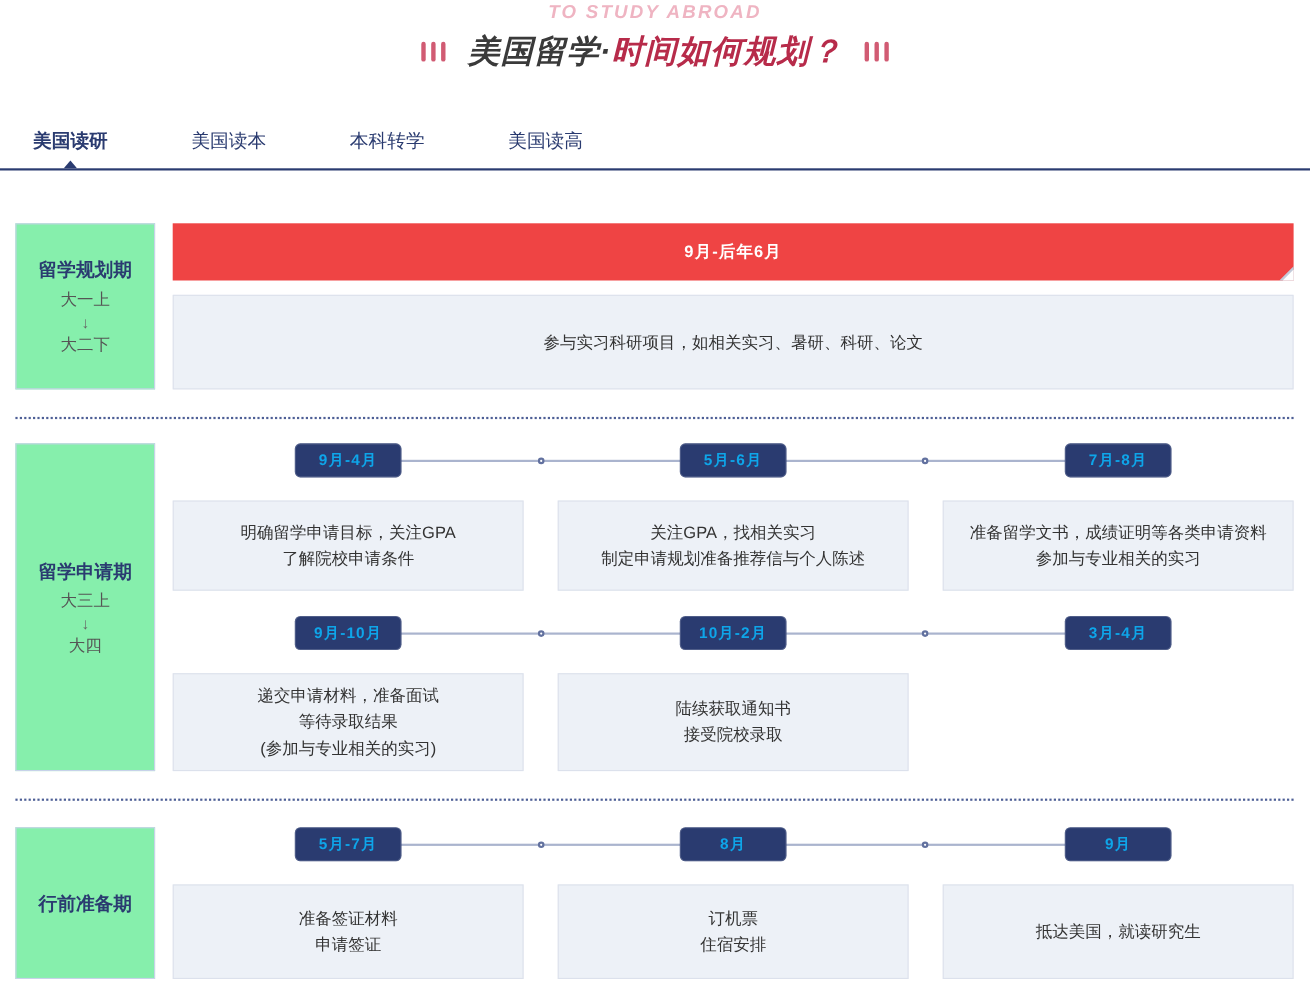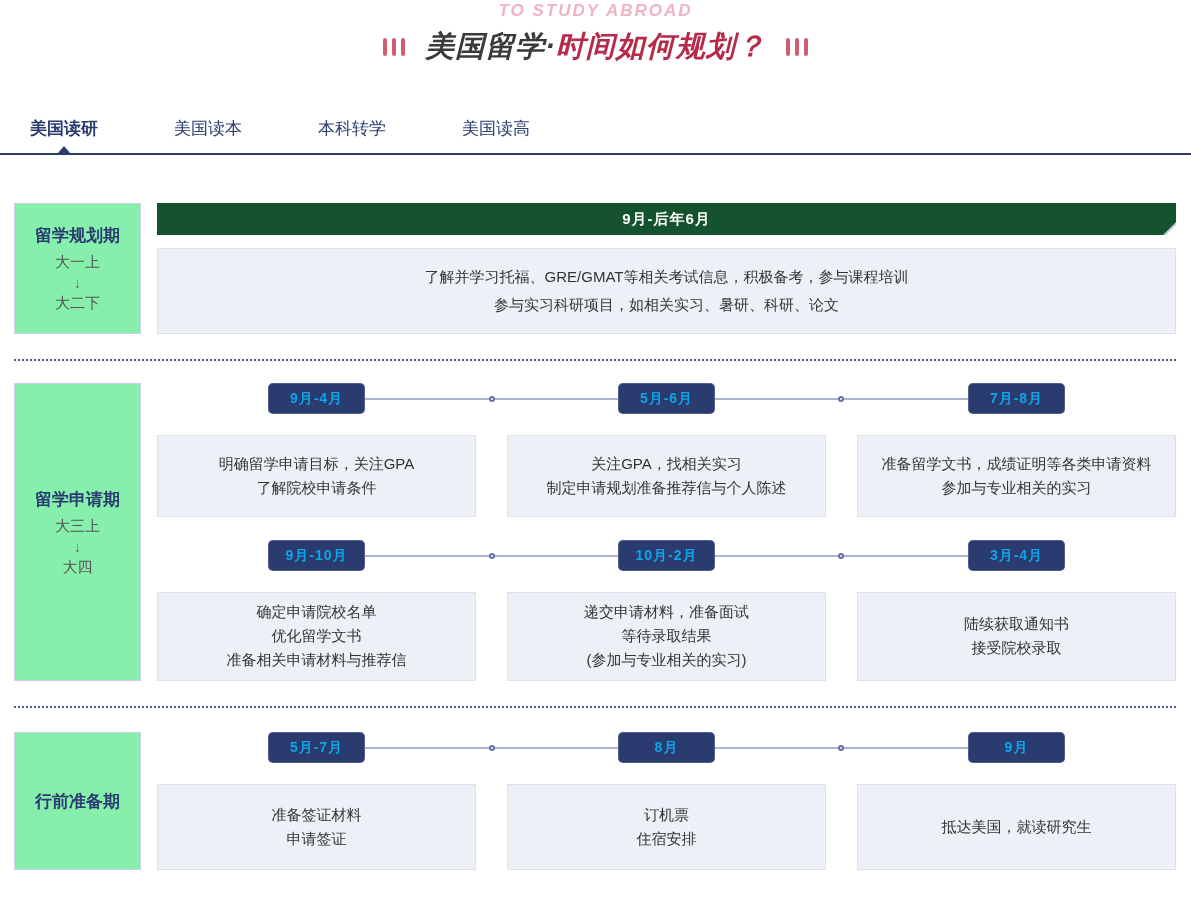--- a/index.html
+++ b/index.html
@@ -44,21 +44,21 @@
   .label-box {
     width:127px; flex-shrink:0; background:#86efac; border:1px solid #c7d2e9;
     display:flex; flex-direction:column; align-items:center; justify-content:center; gap:6px;
   }
   .label-title { color:#2a3b70; font-size:17px; font-weight:bold; }
   .label-sub { color:#555; font-size:15px; }
   .label-arrow { color:#666; font-size:14px; line-height:10px; }
   .content { flex:1; display:flex; flex-direction:column; }
   
   .period-bar {
-    height:32px; background:#14532d; color:#fff; position:relative;
+    height:52px; background:#ef4444; color:#fff; position:relative;
     display:flex; align-items:center; justify-content:center;
     font-size:15px; font-weight:bold; letter-spacing:1px;
   }
   .period-bar .notch-shade {
     position:absolute; right:0; bottom:0; width:0; height:0;
     border-style:solid; border-width:0 0 13px 13px;
     border-color:transparent transparent #c3cad9 transparent;
   }
   .period-bar .notch {
     position:absolute; right:0; bottom:0; width:0; height:0;
@@ -147,21 +147,20 @@
         <div class="label-arrow">↓</div>
         <div class="label-sub">大二下</div>
       </div>
       <div class="content">
         <div class="period-bar">
           <span>9月-后年6月</span>
           <span class="notch-shade"></span>
           <span class="notch"></span>
         </div>
         <div class="desc-box">
-          <div>了解并学习托福、GRE/GMAT等相关考试信息，积极备考，参与课程培训</div>
           <div>参与实习科研项目，如相关实习、暑研、科研、论文</div>
         </div>
       </div>
     </section>
 
     <hr class="divider">
 
     <section class="section">
       <div class="label-box">
         <div class="label-title">留学申请期</div>
@@ -197,25 +196,20 @@
         <div class="timeline-row">
           <span class="line"></span>
           <span class="node n1"></span>
           <span class="node n2"></span>
           <div class="badge">9月-10月</div>
           <div class="badge">10月-2月</div>
           <div class="badge">3月-4月</div>
         </div>
         <div class="boxes-row last">
           <div class="m-box tall">
-            <div>确定申请院校名单</div>
-            <div>优化留学文书</div>
-            <div>准备相关申请材料与推荐信</div>
-          </div>
-          <div class="m-box tall">
             <div>递交申请材料，准备面试</div>
             <div>等待录取结果</div>
             <div>(参加与专业相关的实习)</div>
           </div>
           <div class="m-box tall">
             <div>陆续获取通知书</div>
             <div>接受院校录取</div>
           </div>
         </div>
 

